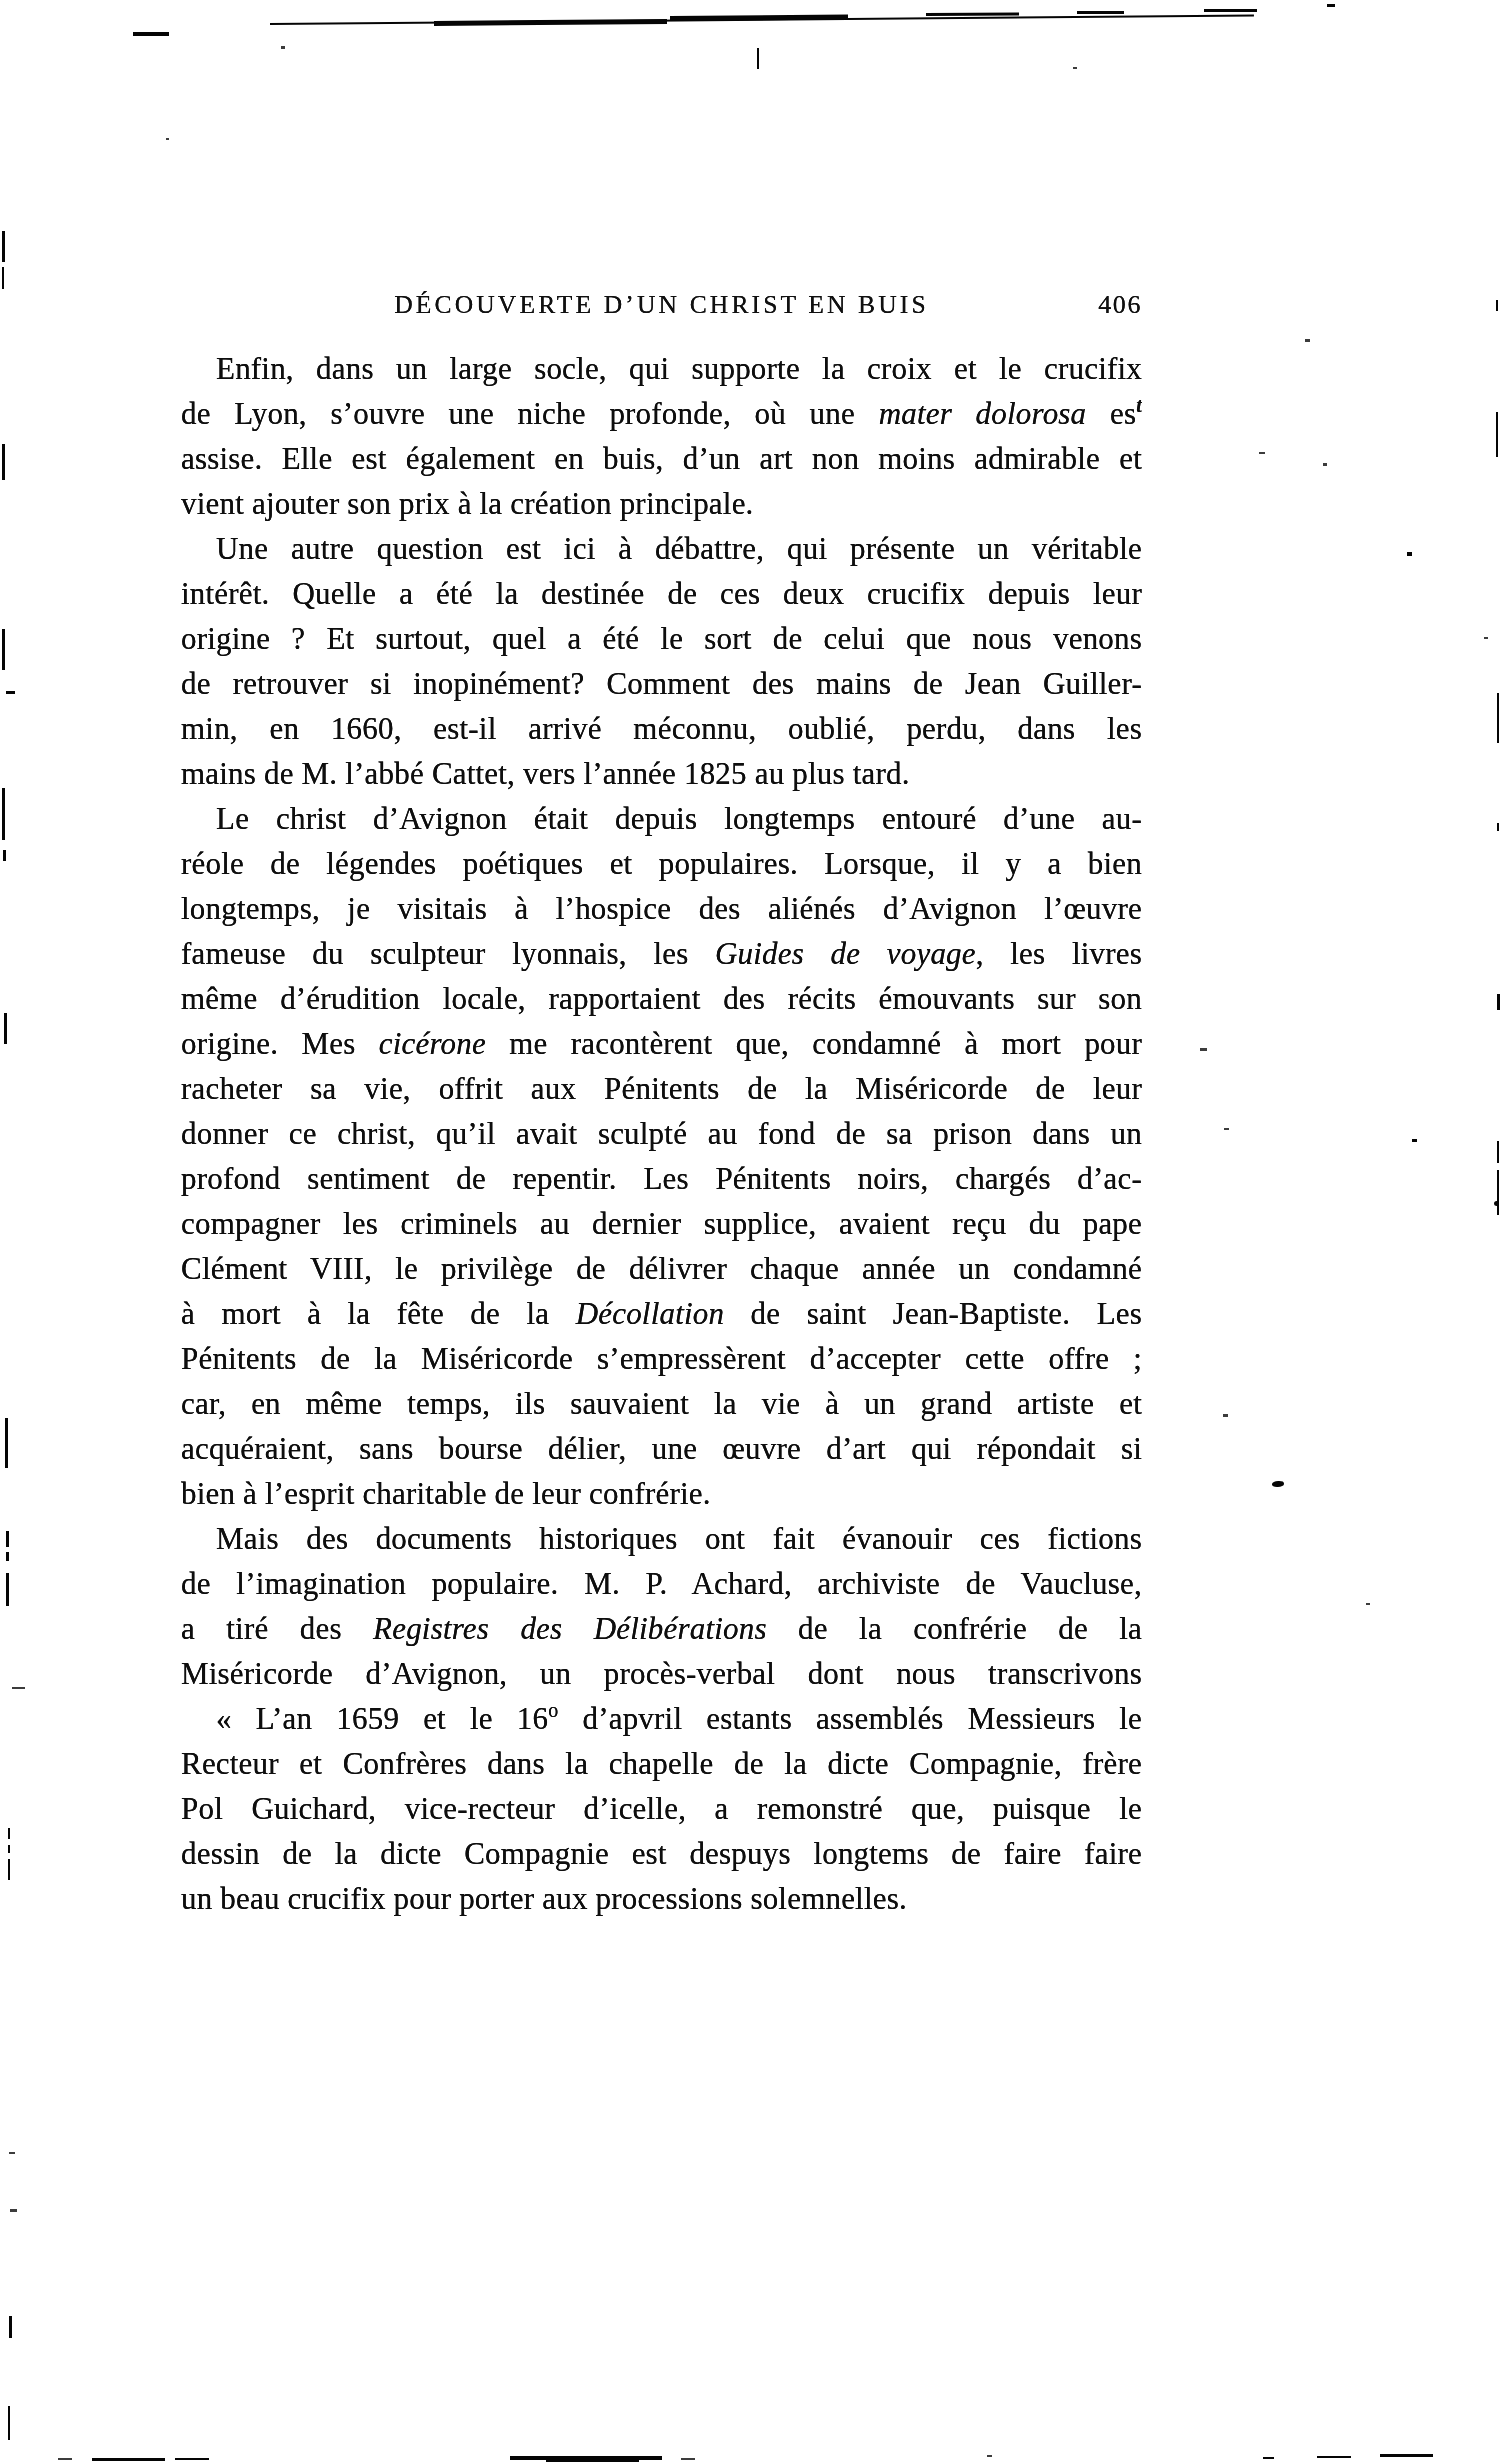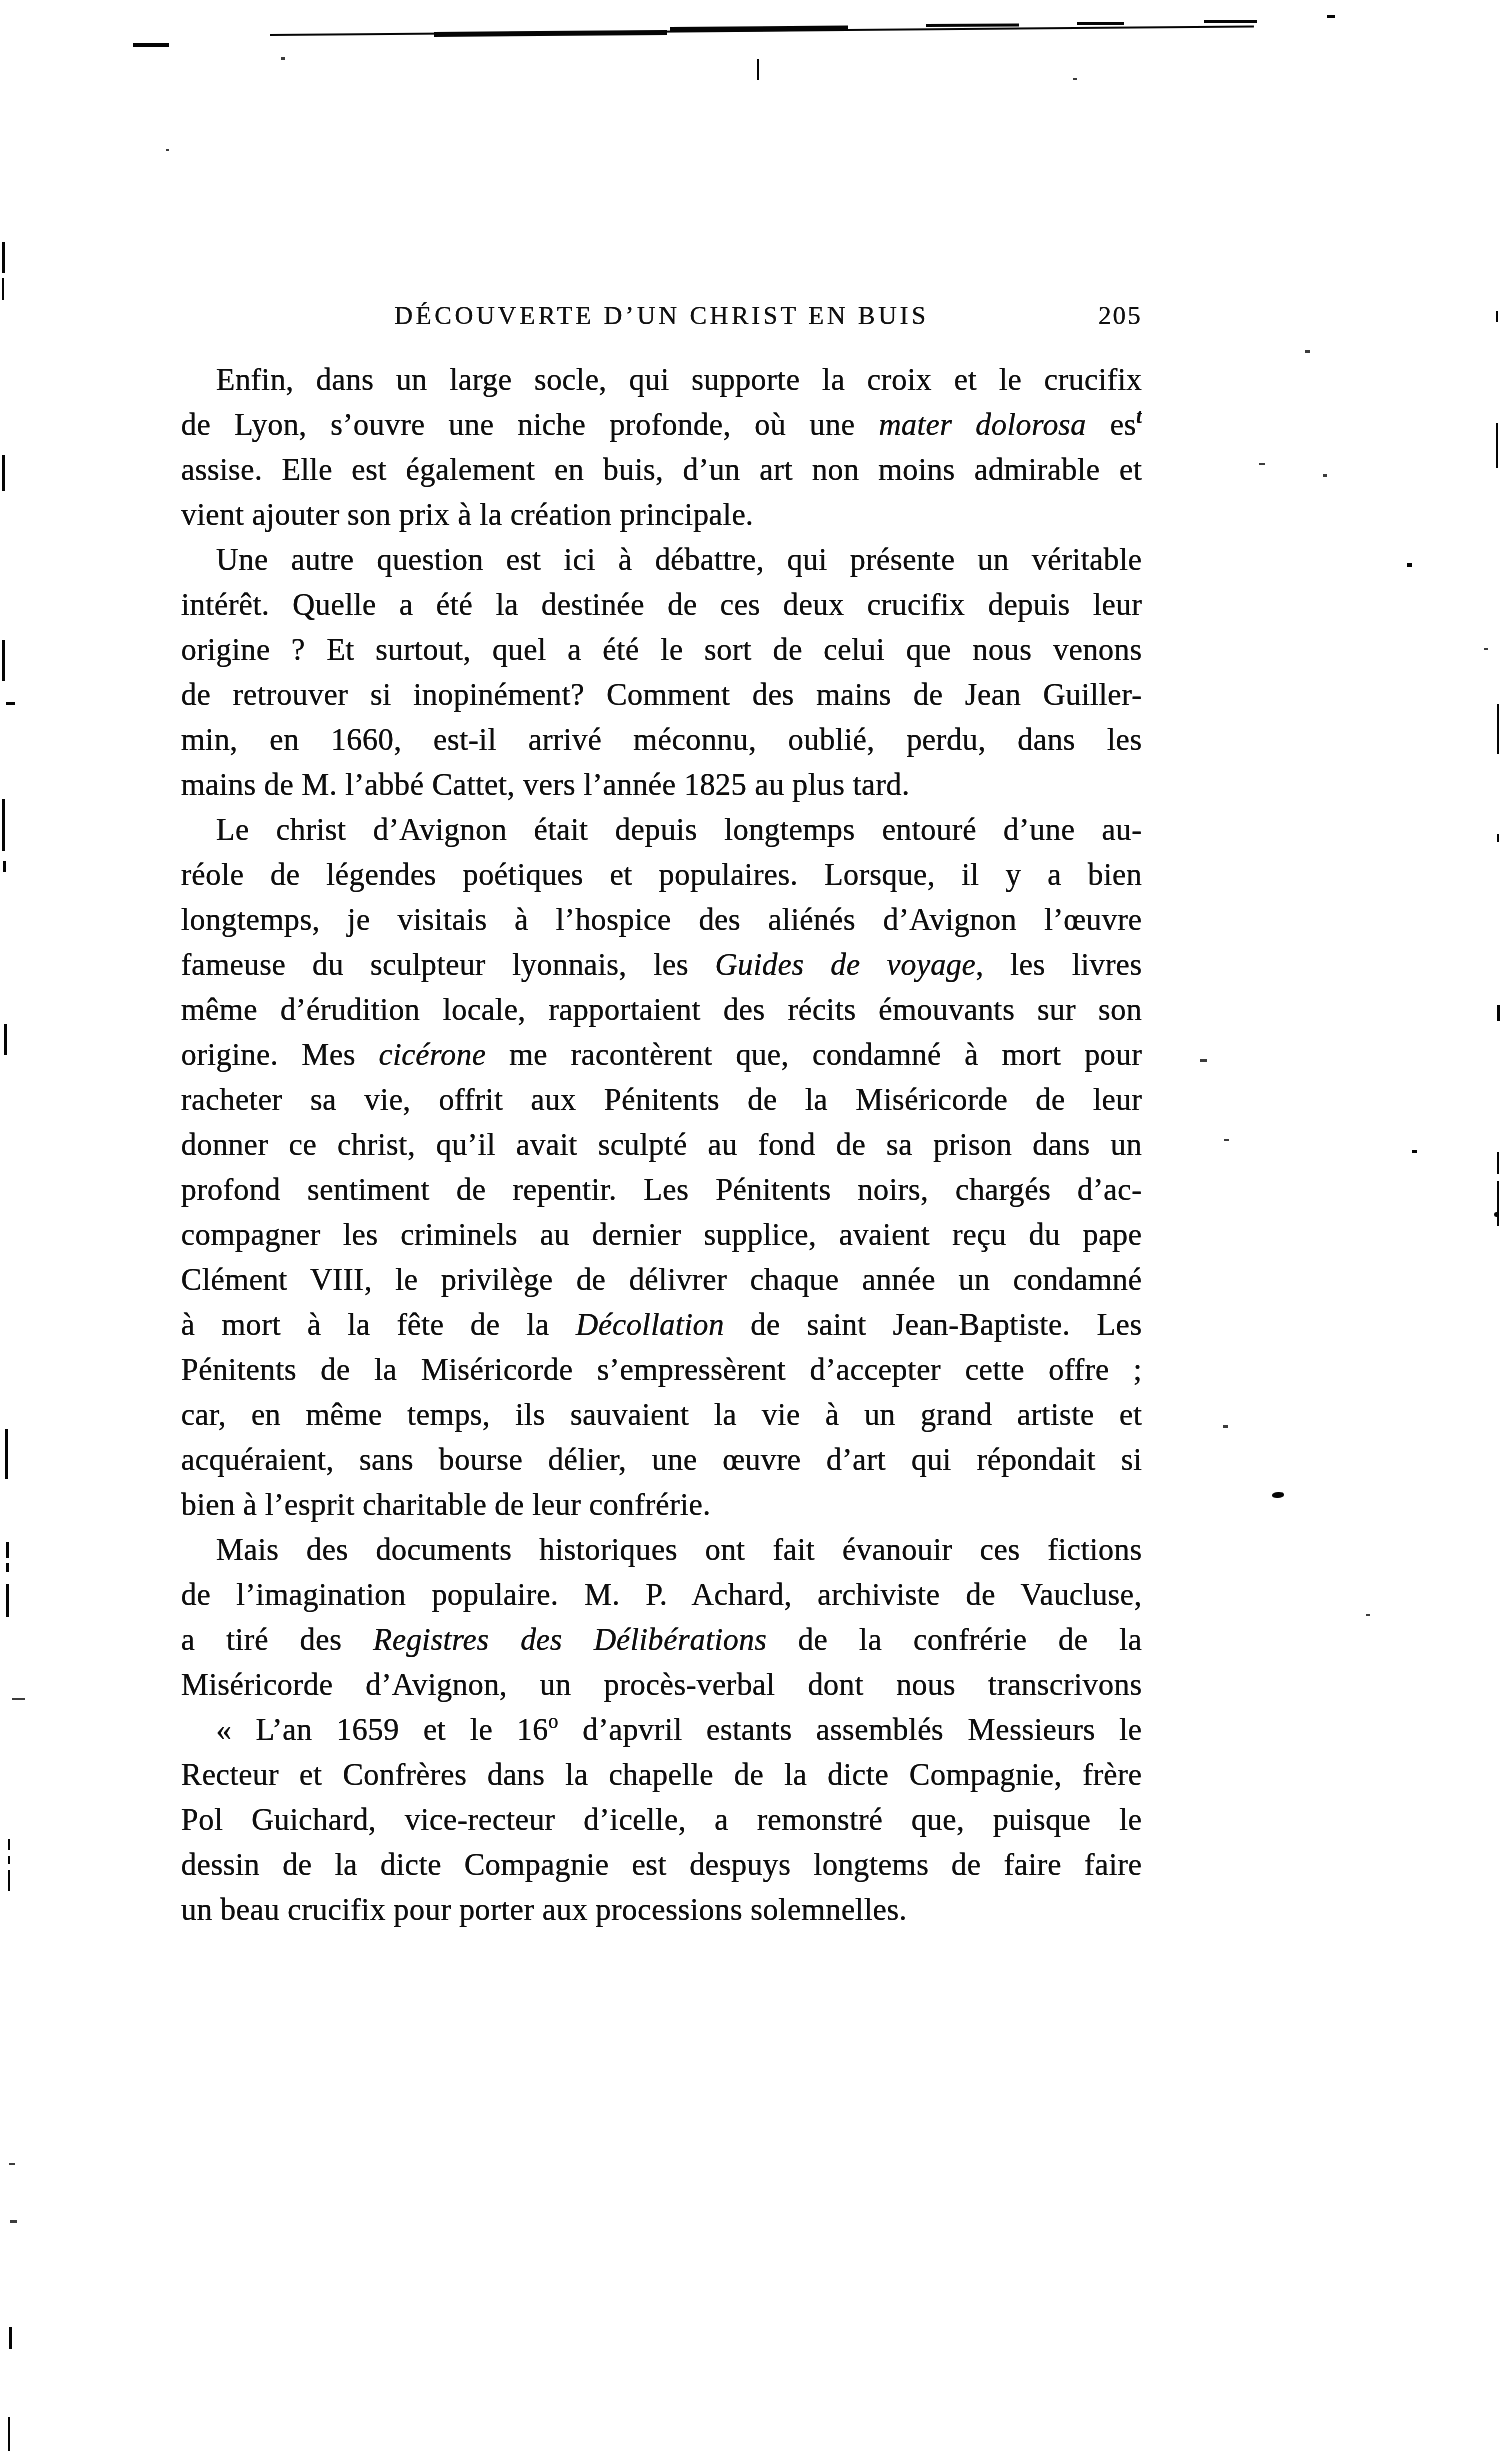--- a/index.html
+++ b/index.html
@@ -11,21 +11,20 @@
     height: 2462px;
     position: relative;
     background: #ffffff;
     color: #0e0e0e;
     font-family: "Liberation Serif", "DejaVu Serif", serif;
     overflow: hidden;
   }
   .page {
     position: absolute;
     inset: 0;
-    margin-top: 11px;
   }
   
   .header {
     position: absolute;
     left: 181px;
     top: 290px;
     width: 961px;
     height: 37px;
   }
   .header .title {
@@ -90,21 +89,21 @@
   .art.rot2 { transform: rotate(-0.3deg); transform-origin: left center; }
   .art.round { border-radius: 50% 40% 50% 40%; }
 </style>
 </head>
 <body>
 
 <div class="page">
 
   <div class="header">
     <div class="title">DÉCOUVERTE D’UN CHRIST EN BUIS</div>
-    <div class="pageno">205</div>
+    <div class="pageno">406</div>
   </div>
 
   <main class="textblock">
       <div class="paragraph">
         <div class="line indent"><span class="seg">Enfin, dans un large socle, qui supporte la croix et le crucifix</span></div>
         <div class="line"><span class="seg">de Lyon, s’ouvre une niche profonde, où une </span><span class="seg it">mater dolorosa</span><span class="seg"> es</span><span class="seg it bd sup">t</span></div>
         <div class="line"><span class="seg">assise. Elle est également en buis, d’un art non moins admirable et</span></div>
         <div class="line last"><span class="seg">vient ajouter son prix à la création principale.</span></div>
       </div>
       <div class="paragraph">

